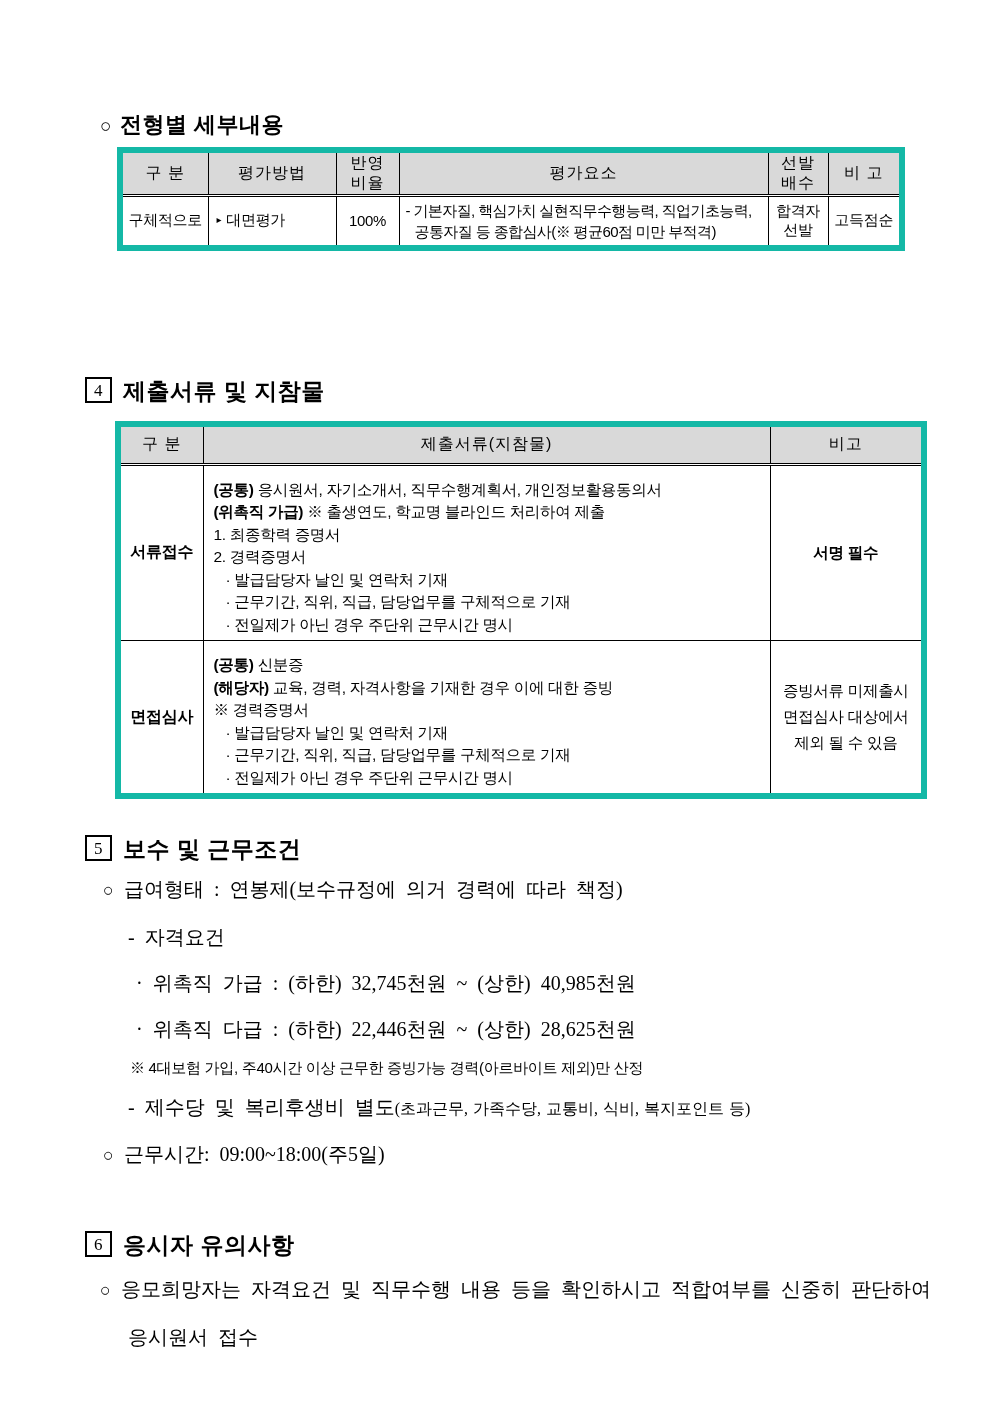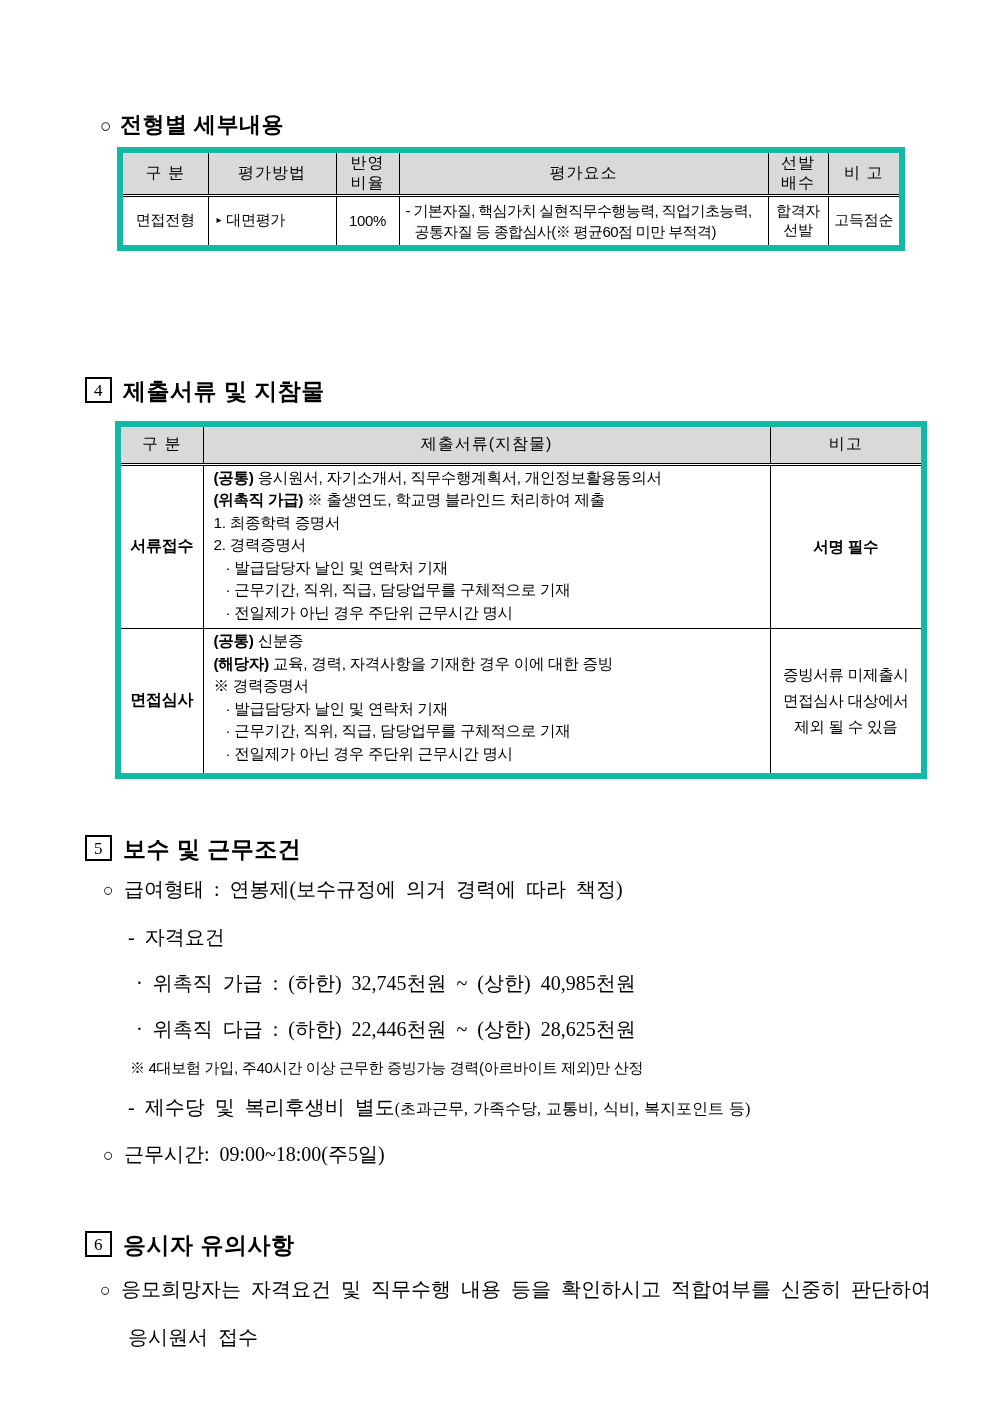--- a/index.html
+++ b/index.html
@@ -52,21 +52,21 @@
   .t1 .r3 td { height:50px; }
   .t1 .c-center { text-align:center; vertical-align:middle; }
   .t1 .c-left { text-align:left; vertical-align:middle; padding:3px 6px; }
   .t1 .method { padding-left:8px; white-space:nowrap; }
   .t1 .tri { font-size:10px; margin-right:5px; vertical-align:2px; }
   .t1 .factor { line-height:21px; padding-left:9px; text-indent:-9px; letter-spacing:-0.6px; }
 
   .t2 { width:806px; font-size:15.5px; letter-spacing:-0.3px; }
   .t2 .hrow th { height:40px; }
   .t2 .cat { text-align:center; vertical-align:middle; font-weight:700; font-size:16px; }
-  .t2 .content { text-align:left; vertical-align:top; padding:1px 8px 4px 10px; }
+  .t2 .content { text-align:left; vertical-align:top; padding:13px 8px 4px 10px; }
   .t2 .content .ln { line-height:22.5px; white-space:nowrap; }
   .t2 .content .ind { padding-left:12px; }
   .t2 .content .b { font-weight:700; }
   .t2 .note { text-align:center; vertical-align:middle; }
   .t2 .note .ln { line-height:26px; }
   .t2 .note-bold { font-weight:700; }
   .t2 .r-doc td { height:163px; }
   .t2 .r-itv td { height:147px; }
 
   
@@ -113,21 +113,21 @@
       <th>평가요소</th>
       <th>
           <div>선발</div>
           <div>배수</div>
         </th>
       <th>비 고</th>
     </tr>
   </thead>
   <tbody>
     <tr class="r3">
-      <td class="c-center">면접전형</td>
+      <td class="c-center">구체적으로</td>
       <td class="c-left method"><span class="tri">▸</span><span>대면평가</span></td>
       <td class="c-center">100%</td>
       <td class="c-left">
         <div class="factor">- 기본자질, 핵심가치 실현직무수행능력, 직업기초능력, 공통자질 등 종합심사(※ 평균60점 미만 부적격)</div>
       </td>
       <td class="c-center">합격자 선발</td>
       <td class="c-center">고득점순</td>
     </tr>
   </tbody>
 </table>

